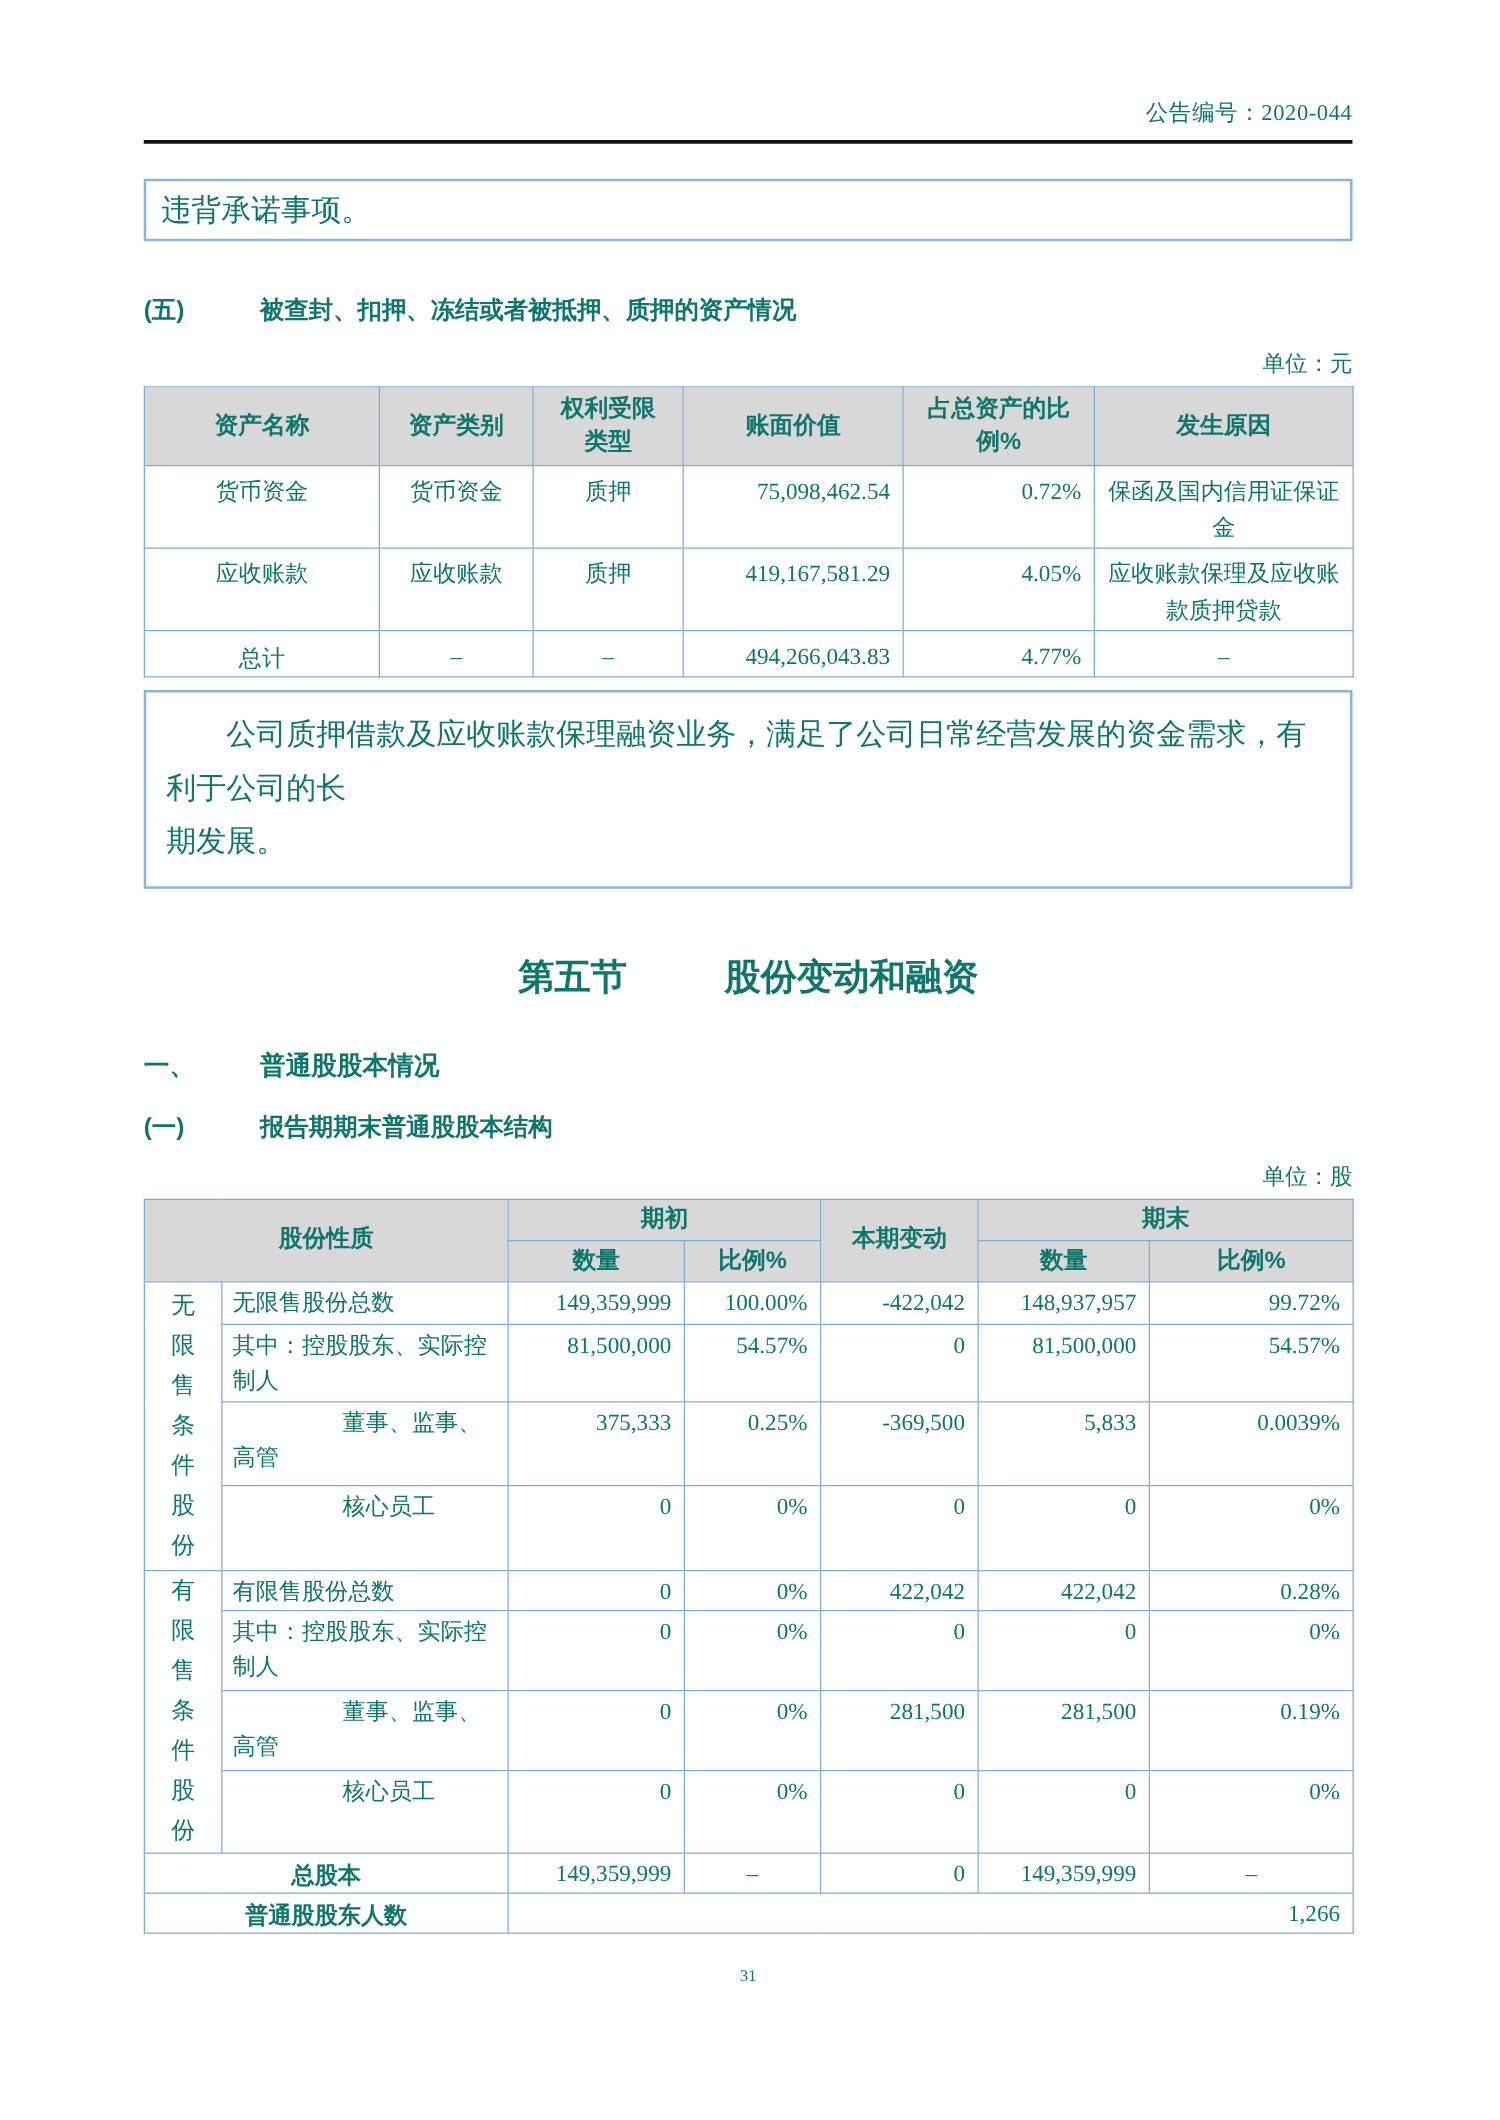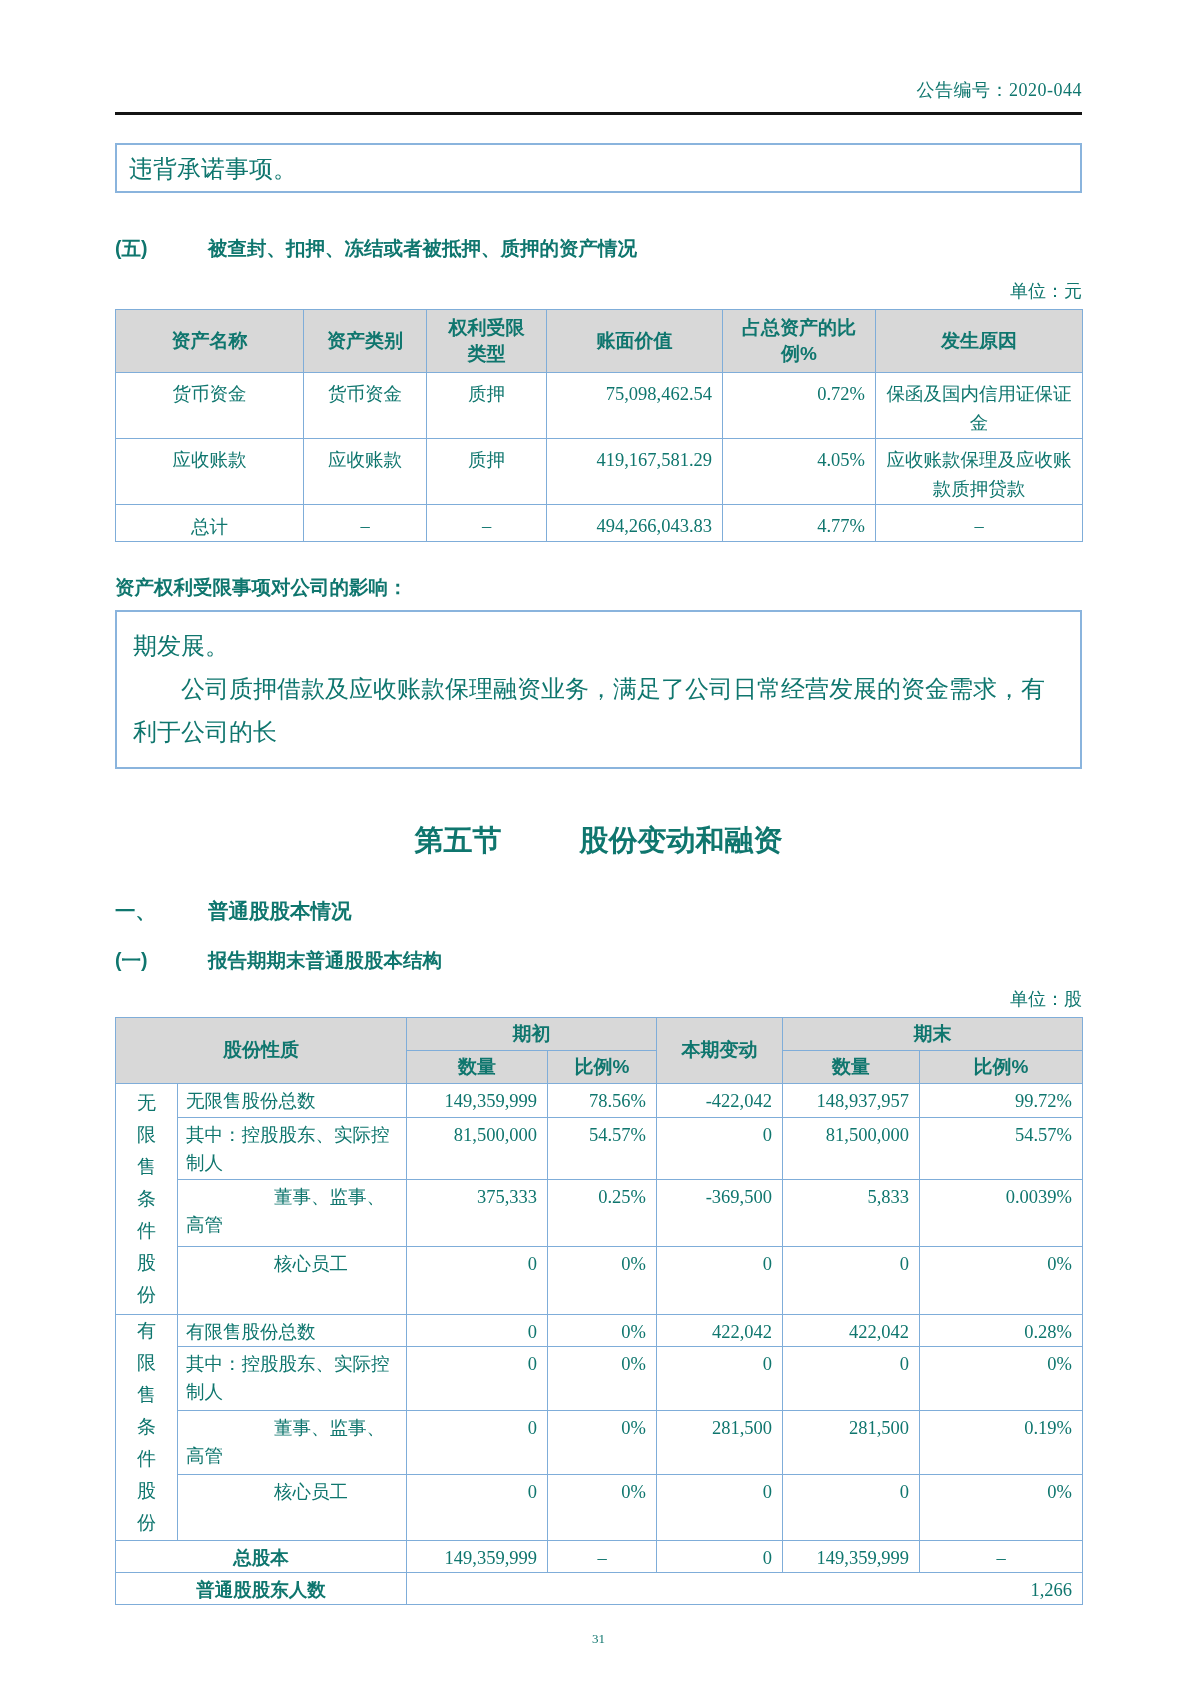--- a/index.html
+++ b/index.html
@@ -212,25 +212,24 @@
         <td class="body total-lbl">总计</td>
         <td class="body c-center">–</td>
         <td class="body c-center">–</td>
         <td class="body c-num">494,266,043.83</td>
         <td class="body c-num">4.77%</td>
         <td class="body c-center">–</td>
       </tr>
     </tbody>
   </table>
 
-  <div class="impact-head">资产权利受限事项对公司的影响：</div>
 
   <div class="note-box impact">
+    <div class="impact-line first">公司质押借款及应收账款保理融资业务，满足了公司日常经营发展的资金需求，有利于公司的长</div>
     <div class="impact-line">期发展。</div>
-    <div class="impact-line first">公司质押借款及应收账款保理融资业务，满足了公司日常经营发展的资金需求，有利于公司的长</div>
   </div>
 
   <div class="chapter-head">
     <span>第五节</span>
     <span>股份变动和融资</span>
   </div>
 
   <div class="sec-head h2-head">
     <span class="no">一、</span>
     <span>普通股股本情况</span>
@@ -266,21 +265,21 @@
         <td class="th">数量</td>
         <td class="th">比例%</td>
       </tr>
 
       <tr class="h34">
         <td class="vcell" rowspan="4">
           <div class="vtext">无限售条件股份</div>
         </td>
         <td class="body lbl">无限售股份总数</td>
         <td class="body num">149,359,999</td>
-        <td class="body num">78.56%</td>
+        <td class="body num">100.00%</td>
         <td class="body num">-422,042</td>
         <td class="body num">148,937,957</td>
         <td class="body num">99.72%</td>
       </tr>
       <tr class="h62">
         <td class="body lbl">其中：控股股东、实际控制人</td>
         <td class="body num">81,500,000</td>
         <td class="body num">54.57%</td>
         <td class="body num">0</td>
         <td class="body num">81,500,000</td>

